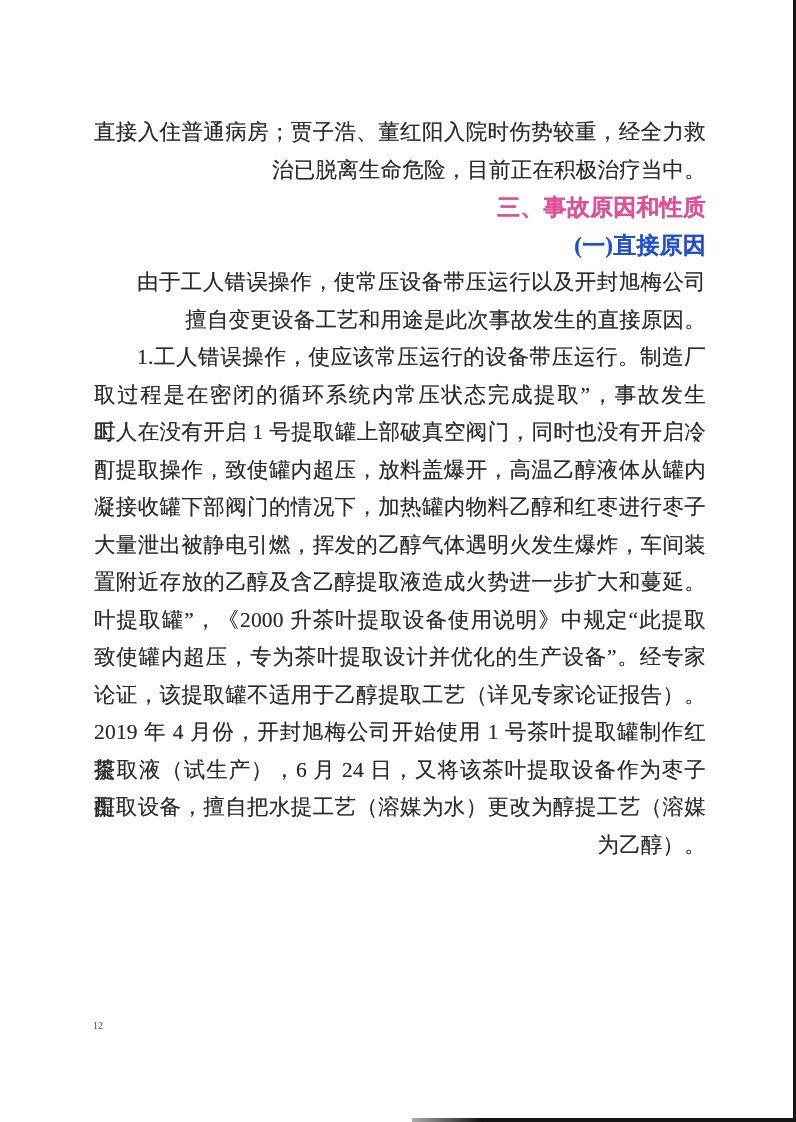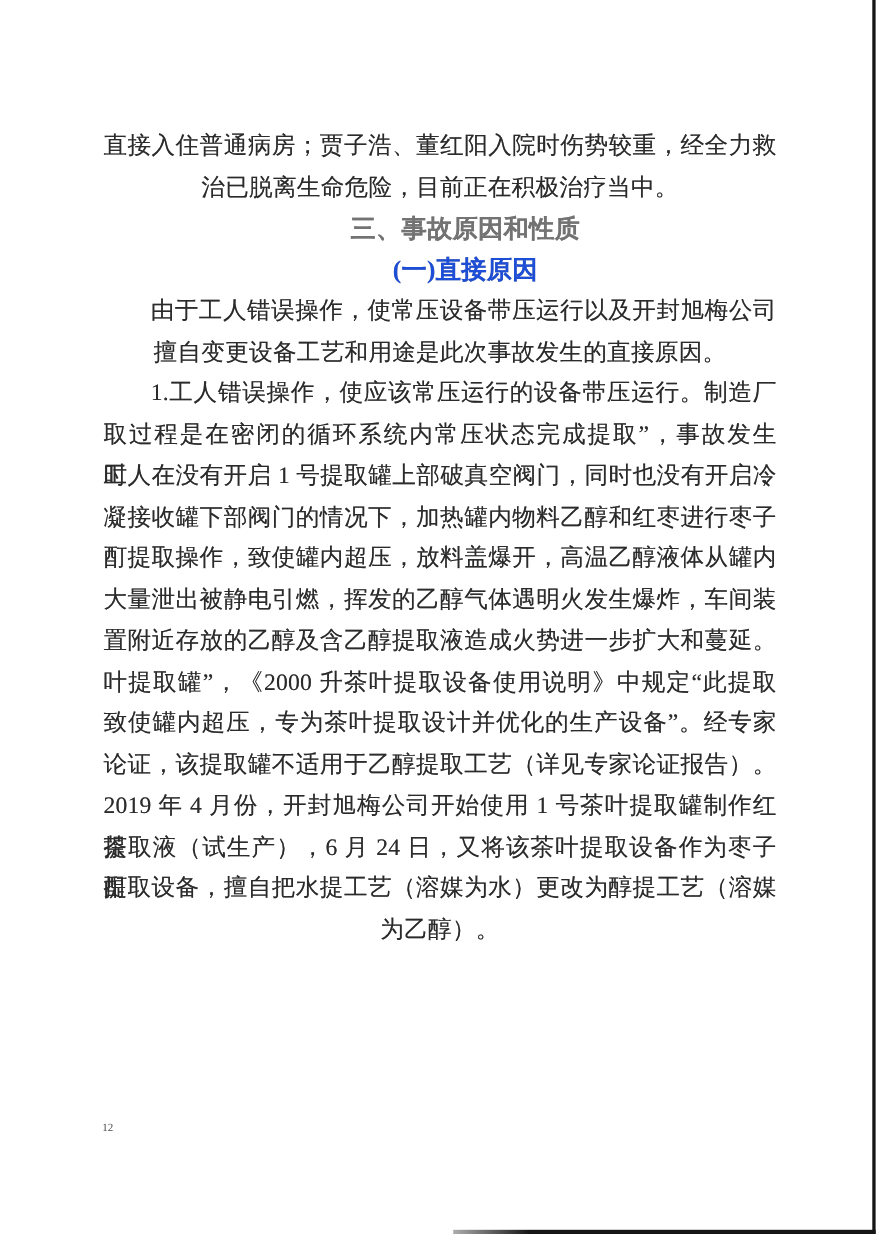--- a/index.html
+++ b/index.html
@@ -30,34 +30,34 @@
     left: 94px; top: 114px;
     width: 612px;
     color: #2b2b2b;
     text-shadow: 0 0 0.5px rgba(43,43,43,0.55);
   }
   .line {
     height: 37.5px;
     line-height: 37.5px;
     font-size: 21.5px;
     white-space: normal;
-    text-align: center;
+    text-align: right;
     letter-spacing: 0.2px;
   }
   .line.j {
     text-align: justify;
     text-align-last: justify;
     text-justify: inter-character;
   }
   .line.ind { text-indent: 2em; }
   .line.h1 {
     font-family: "Liberation Sans", "DejaVu Sans", sans-serif;
     font-weight: 700;
     font-size: 23px;
-    color: #737373;
+    color: #ec4899;
   }
   .line.h2 {
     font-family: "Liberation Serif", "DejaVu Serif", serif;
     font-weight: 700;
     font-size: 23px;
     color: #1d4ed8;
   }
   .page-number {
     position: absolute;
     left: 93px; top: 1020px;
@@ -74,22 +74,22 @@
   <div class="content">
     <div class="line j">直接入住普通病房；贾子浩、董红阳入院时伤势较重，经全力救</div>
     <div class="line">治已脱离生命危险，目前正在积极治疗当中。</div>
     <div class="line h1 ind">三、事故原因和性质</div>
     <div class="line h2 ind">(一)直接原因</div>
     <div class="line j ind">由于工人错误操作，使常压设备带压运行以及开封旭梅公司</div>
     <div class="line">擅自变更设备工艺和用途是此次事故发生的直接原因。</div>
     <div class="line j ind">1.工人错误操作，使应该常压运行的设备带压运行。制造厂</div>
     <div class="line j">取过程是在密闭的循环系统内常压状态完成提取”，事故发生时，</div>
     <div class="line j">工人在没有开启 1 号提取罐上部破真空阀门，同时也没有开启冷</div>
+    <div class="line j">酊提取操作，致使罐内超压，放料盖爆开，高温乙醇液体从罐内</div>
     <div class="line j">凝接收罐下部阀门的情况下，加热罐内物料乙醇和红枣进行枣子</div>
-    <div class="line j">酊提取操作，致使罐内超压，放料盖爆开，高温乙醇液体从罐内</div>
     <div class="line j">大量泄出被静电引燃，挥发的乙醇气体遇明火发生爆炸，车间装</div>
     <div class="line j">置附近存放的乙醇及含乙醇提取液造成火势进一步扩大和蔓延。</div>
     <div class="line j">叶提取罐”，《2000 升茶叶提取设备使用说明》中规定“此提取</div>
     <div class="line j">致使罐内超压，专为茶叶提取设计并优化的生产设备”。经专家</div>
     <div class="line j">论证，该提取罐不适用于乙醇提取工艺（详见专家论证报告）。</div>
     <div class="line j">2019 年 4 月份，开封旭梅公司开始使用 1 号茶叶提取罐制作红茶</div>
     <div class="line j">提取液（试生产），6 月 24 日，又将该茶叶提取设备作为枣子酊</div>
     <div class="line j">提取设备，擅自把水提工艺（溶媒为水）更改为醇提工艺（溶媒</div>
     <div class="line">为乙醇）。</div>
   </div>

